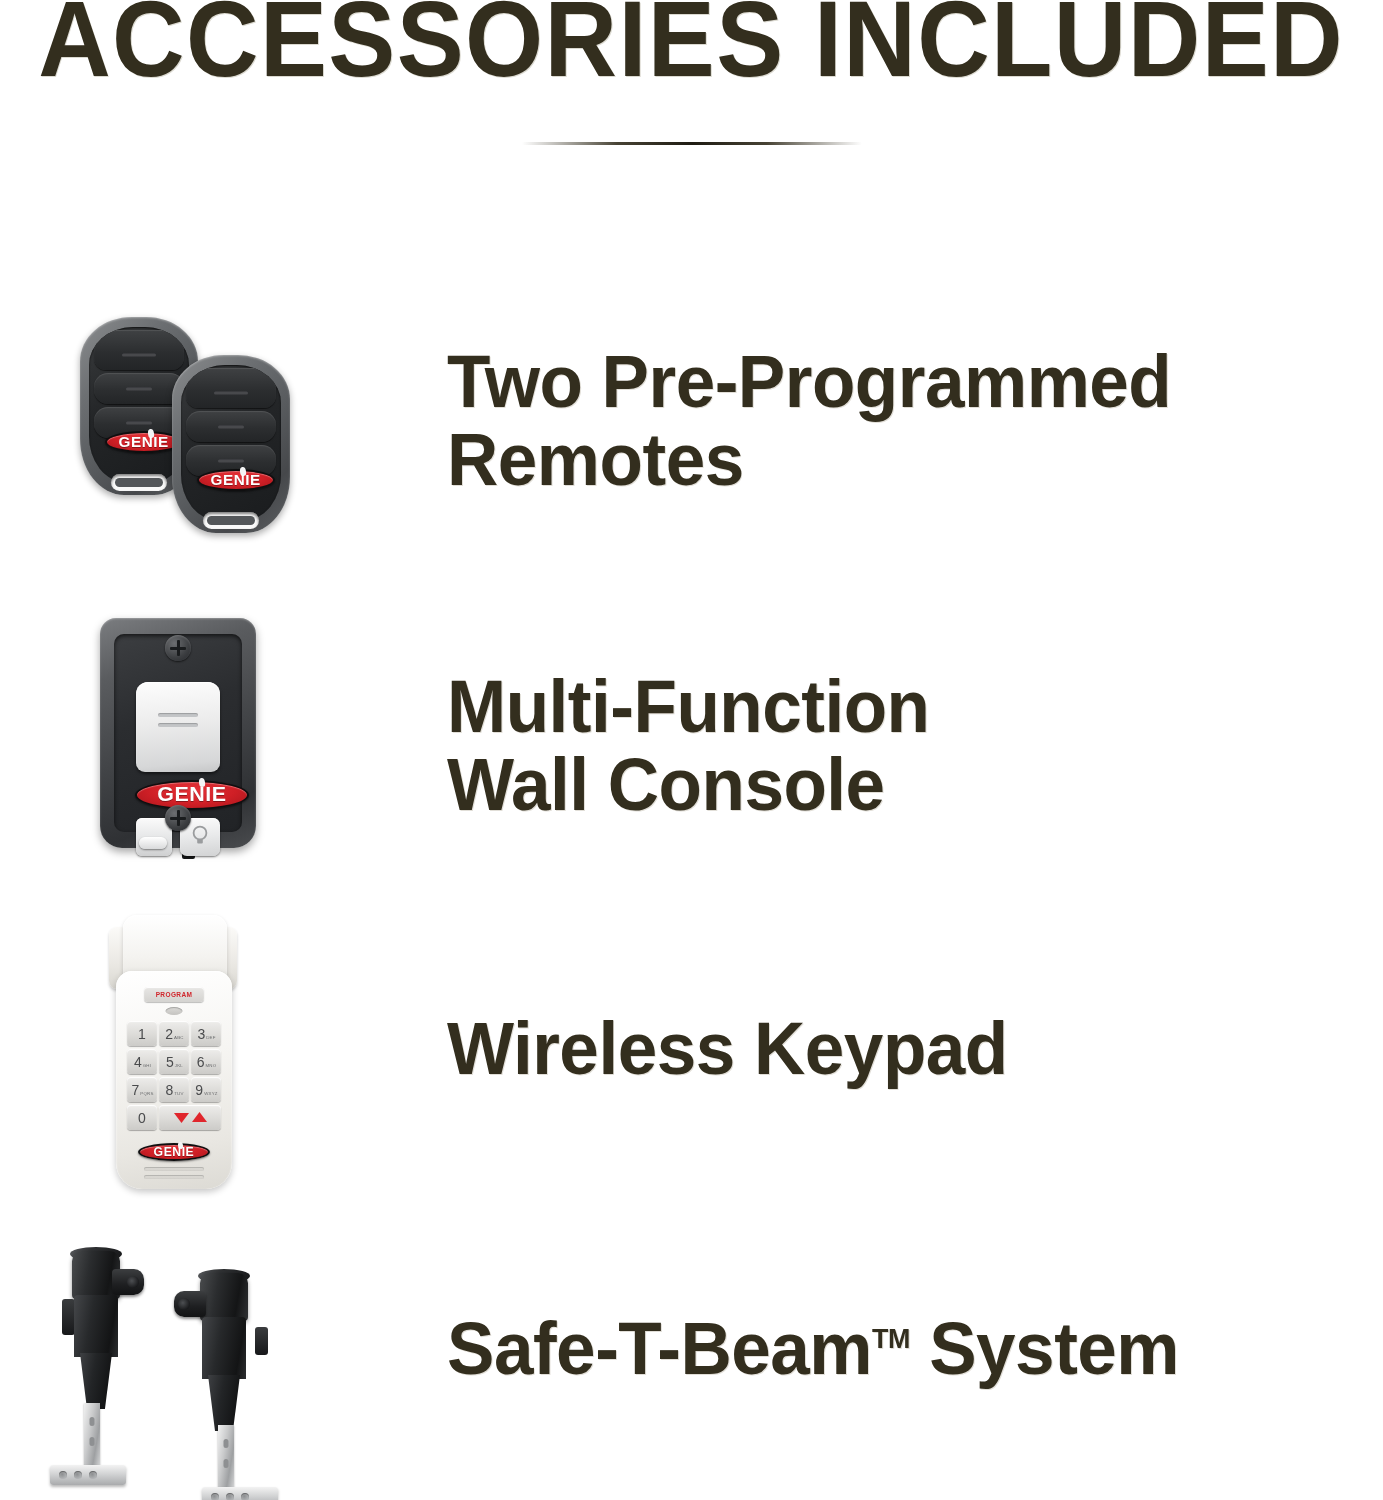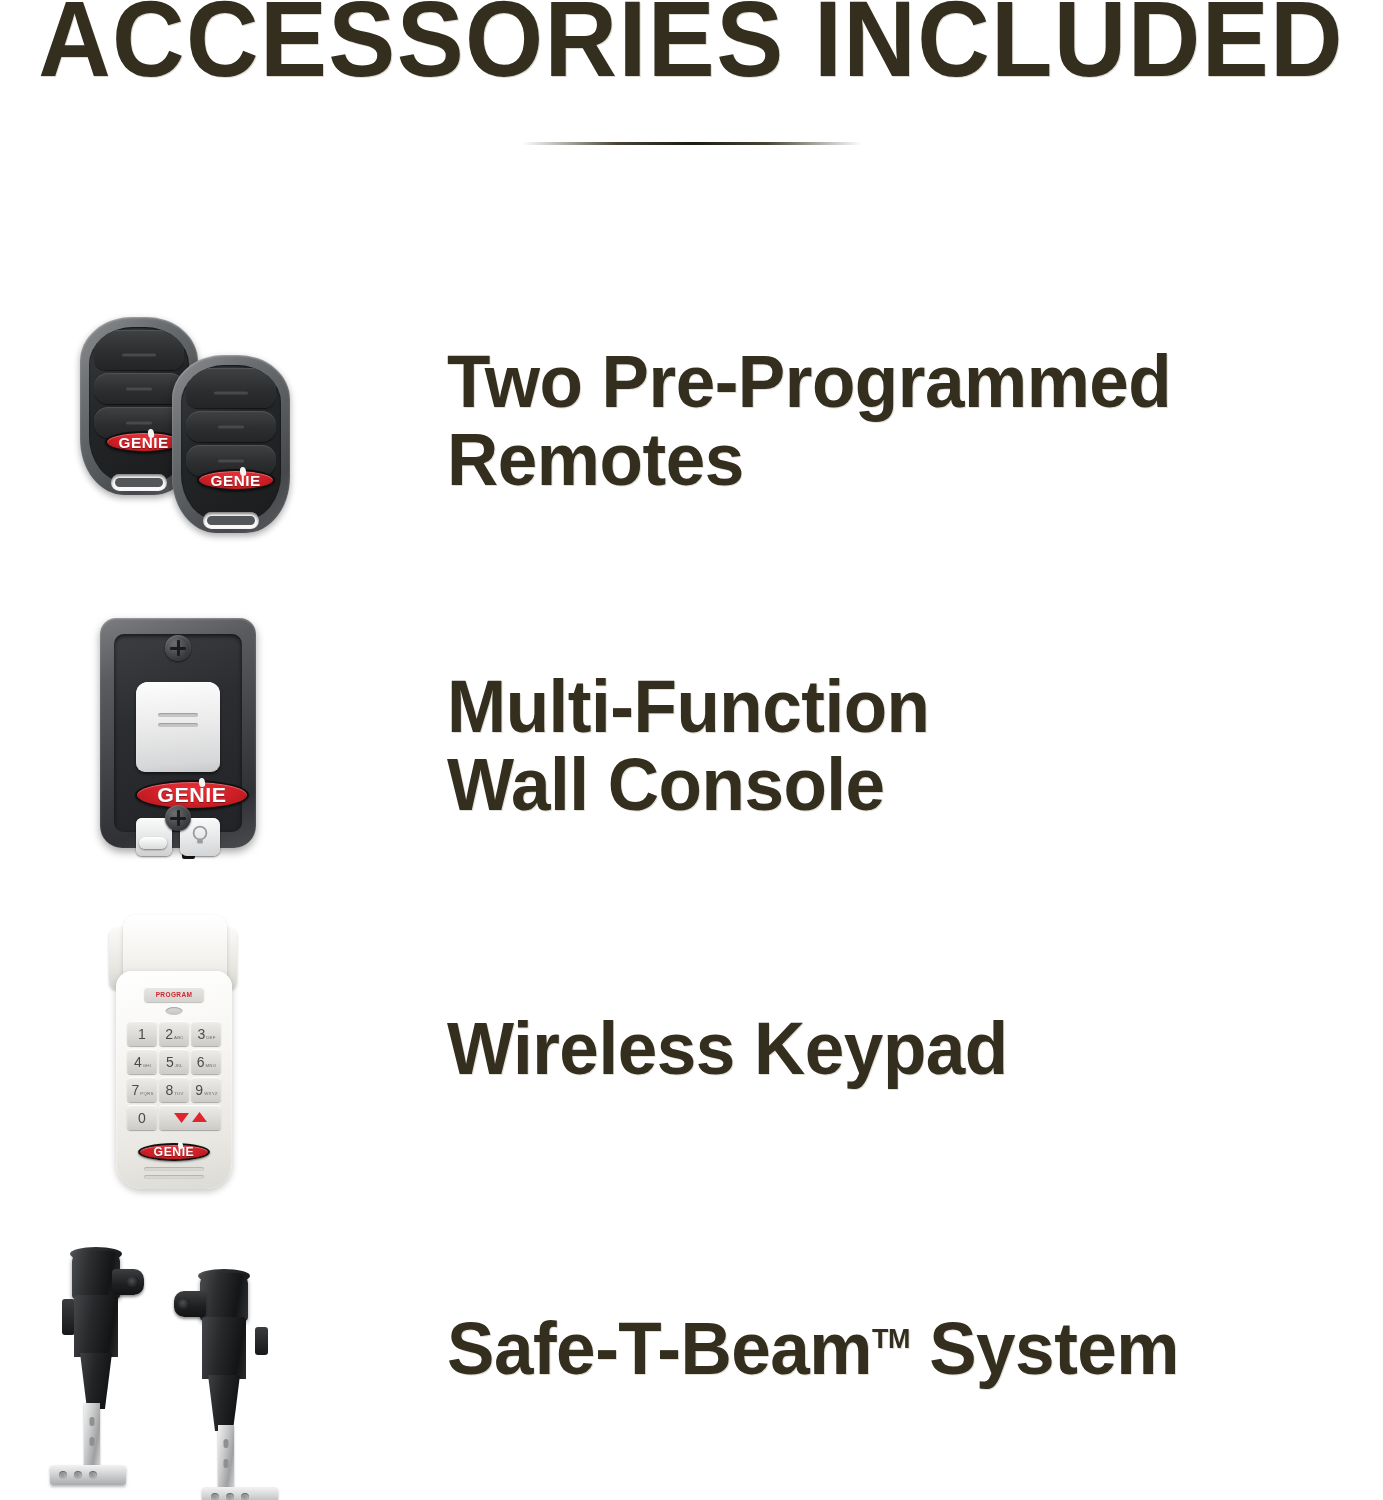--- a/index.html
+++ b/index.html
@@ -101,21 +101,21 @@
     content:""; position:absolute; left:4px; right:4px; top:4px; bottom:4px;
     border-radius:6px; background:#54575a;
   }
 
   
   .genie{
     position:relative;
     background:radial-gradient(ellipse at 50% 30%, #e53238 0%, #cf1f26 55%, #a9161c 100%);
     border-radius:50%/50%;
     border:2px solid #0f0f10;
-    display:flex; align-items:center; justify-content:center;
+    display:flex; justify-content:center;
     box-shadow:0 1px 2px rgba(0,0,0,.5), inset 0 1px 1px rgba(255,255,255,.35);
   }
   .genie .gtxt{
     font-family:"Liberation Sans Narrow","Liberation Sans",sans-serif;
     font-weight:bold; color:#ffffff; letter-spacing:.5px;
     transform:scaleX(1.02);
     text-shadow:0 1px 0 rgba(0,0,0,.35);
     white-space:nowrap;
   }
   .genie .flame{

